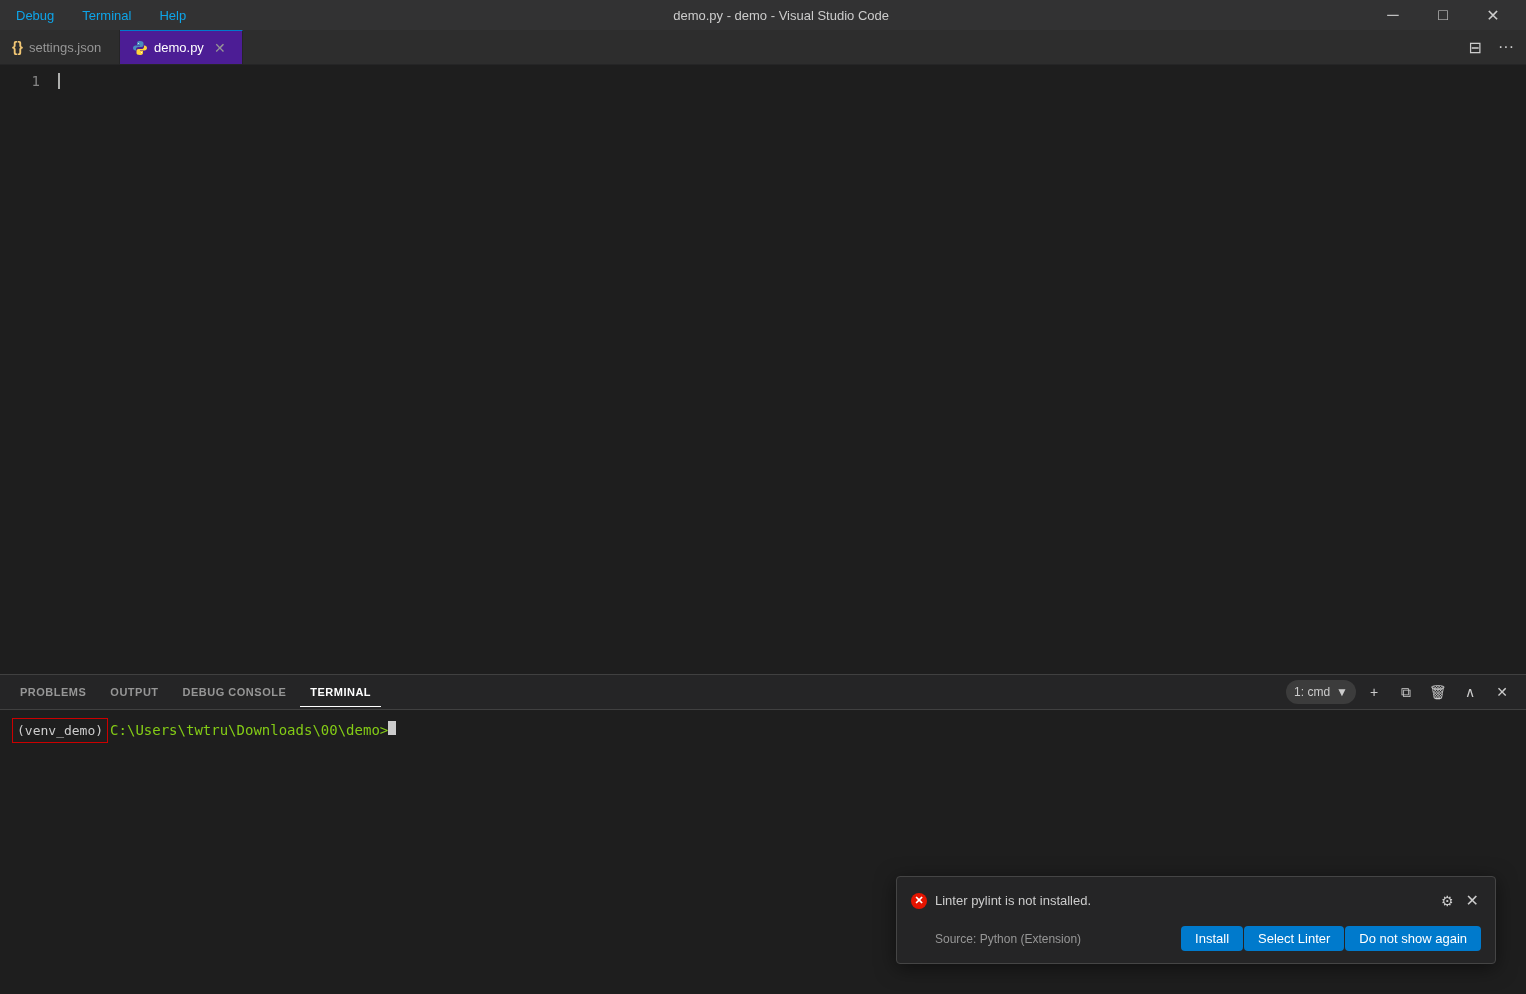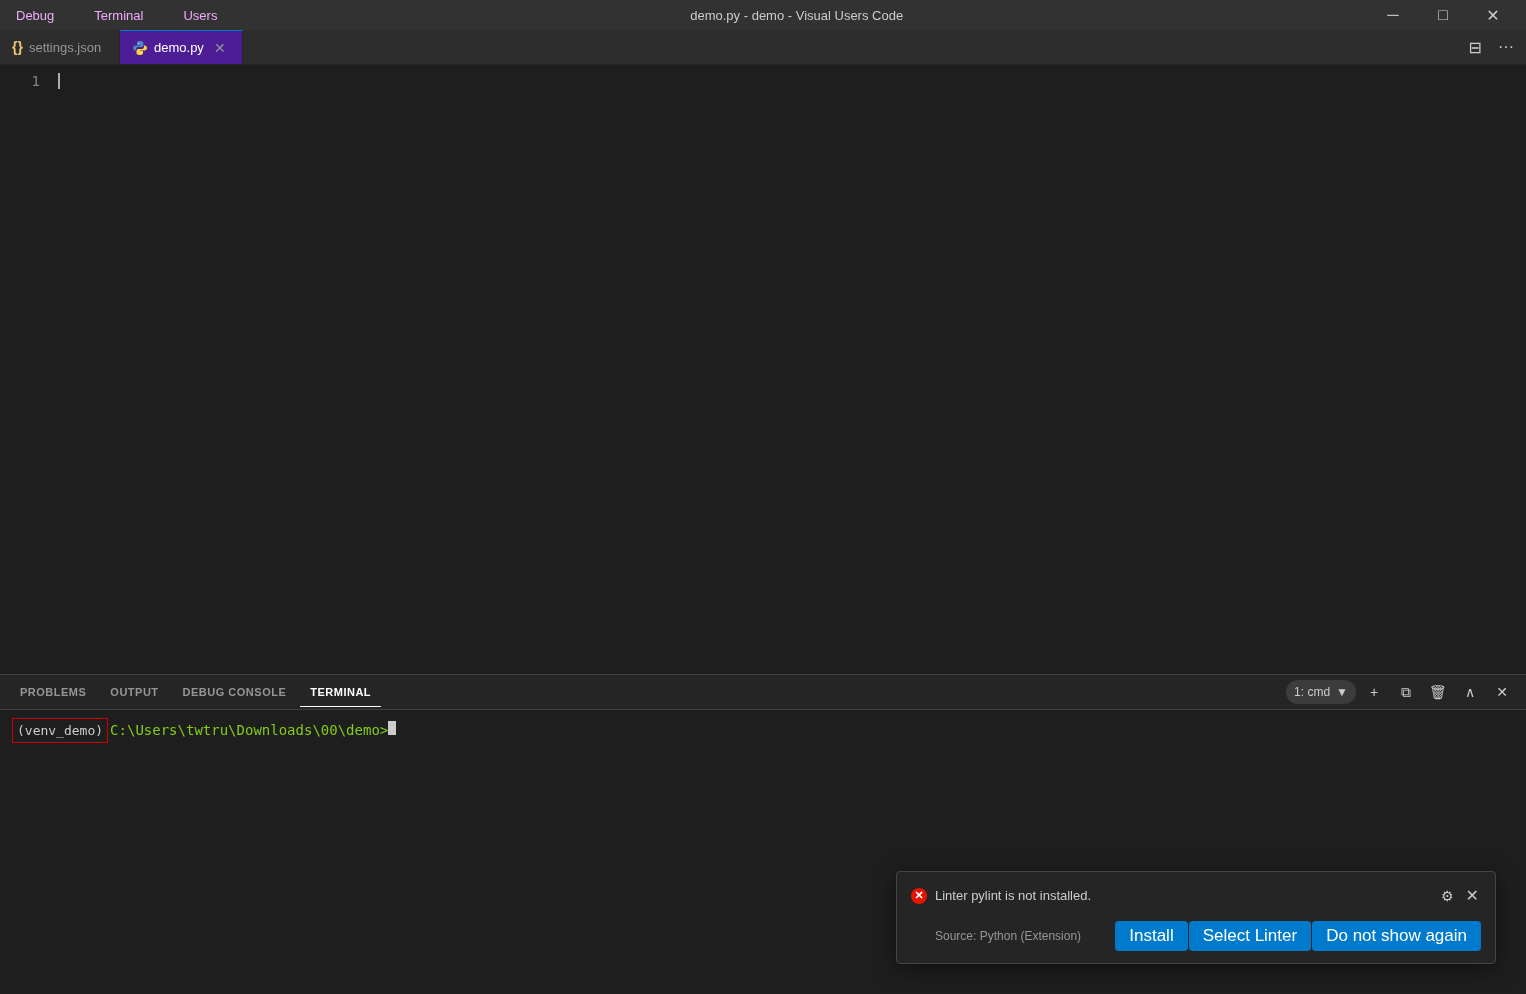--- a/index.html
+++ b/index.html
@@ -18,23 +18,23 @@
     .titlebar {
       background: #323233;
       height: 30px;
       display: flex;
       align-items: center;
       padding: 0 10px;
       flex-shrink: 0;
     }
     .titlebar-menu {
       display: flex;
-      gap: 28px;
-      font-size: 13px;
-      color: #f0abfc;
+      gap: 16px;
+      font-size: 13px;
+      color: #0ea5e9;
     }
     .titlebar-menu span {
       cursor: pointer;
       padding: 2px 6px;
     }
     .titlebar-title {
       flex: 1;
       text-align: center;
       font-size: 13px;
       color: #cccccc;
@@ -308,35 +308,35 @@
     .notification-source {
       font-size: 12px;
       color: #969696;
       flex: 1;
     }
     .notif-btn {
       background: #007acc;
       color: #ffffff;
       border: none;
       padding: 5px 14px;
-      font-size: 17px;
+      font-size: 13px;
       cursor: pointer;
       border-radius: 4px;
     }
   </style>
 </head>
 <body>
 
 <div class="titlebar">
   <div class="titlebar-menu">
     <span>Debug</span>
     <span>Terminal</span>
-    <span>Users</span>
-  </div>
-  <div class="titlebar-title">demo.py - demo - Visual Users Code</div>
+    <span>Help</span>
+  </div>
+  <div class="titlebar-title">demo.py - demo - Visual Studio Code</div>
   <div class="titlebar-controls">
     <span>─</span>
     <span>□</span>
     <span class="close-btn">✕</span>
   </div>
 </div>
 
 <div class="tabbar">
 
   <div class="tab">

